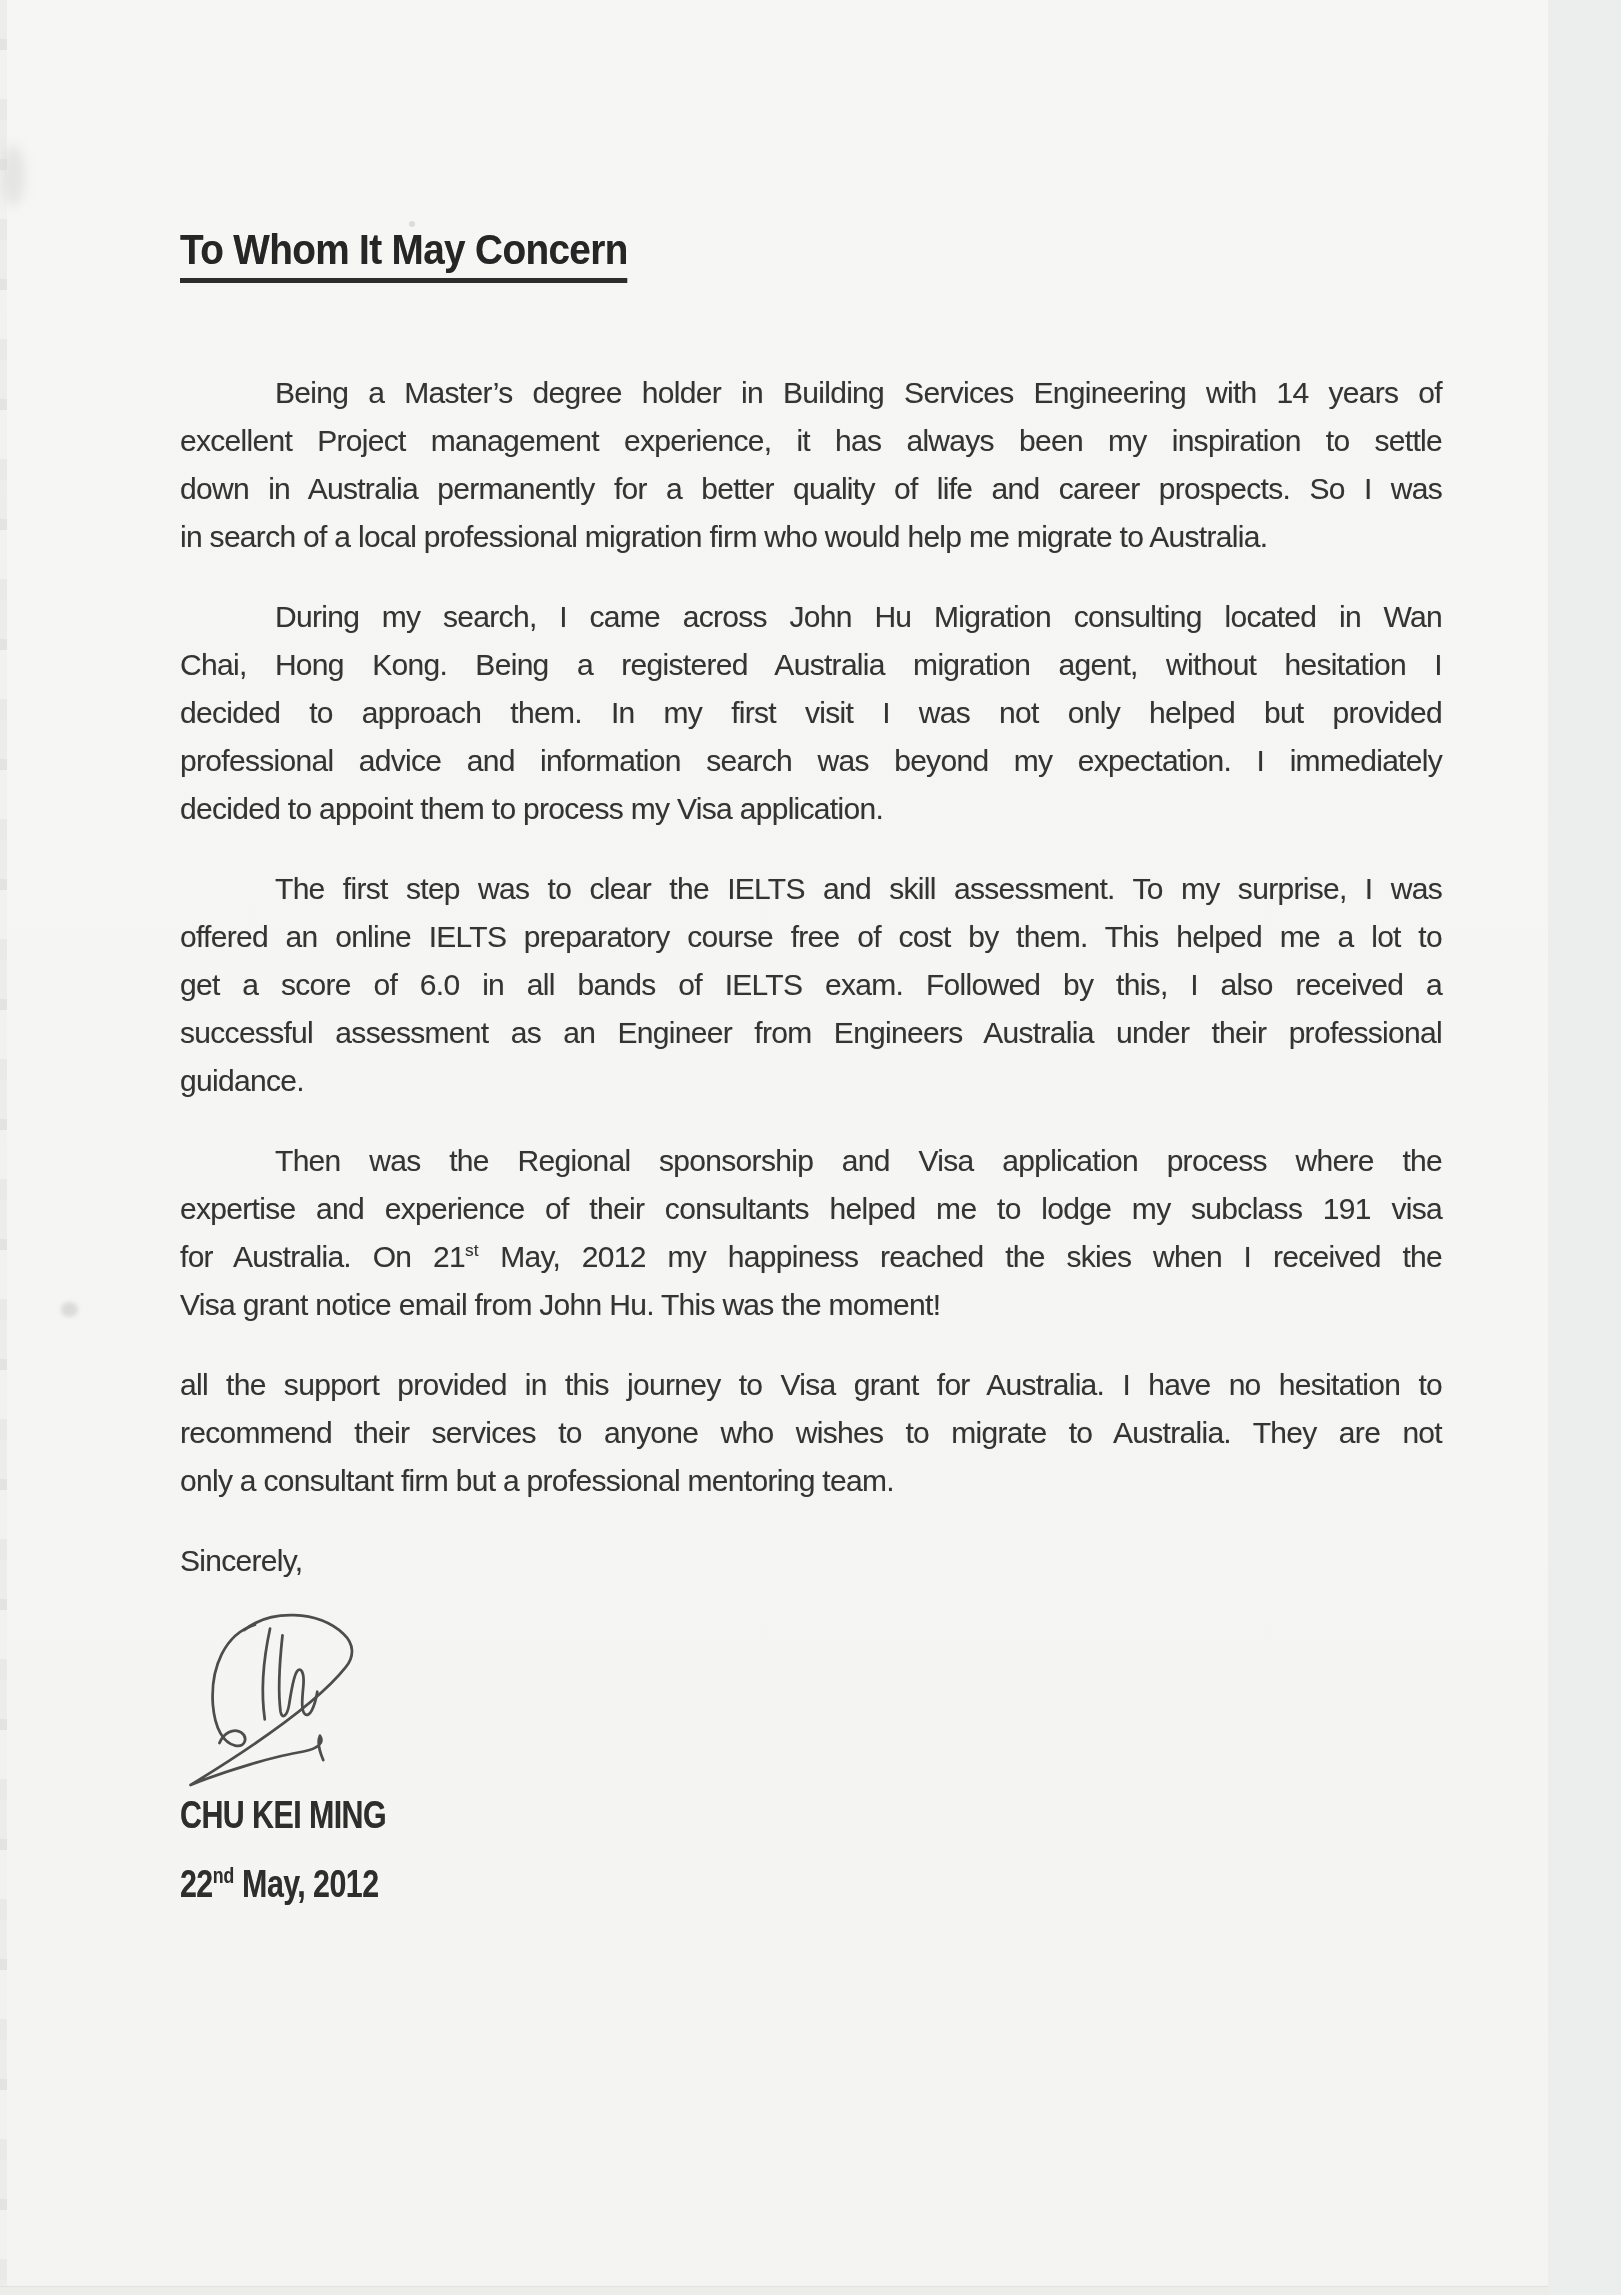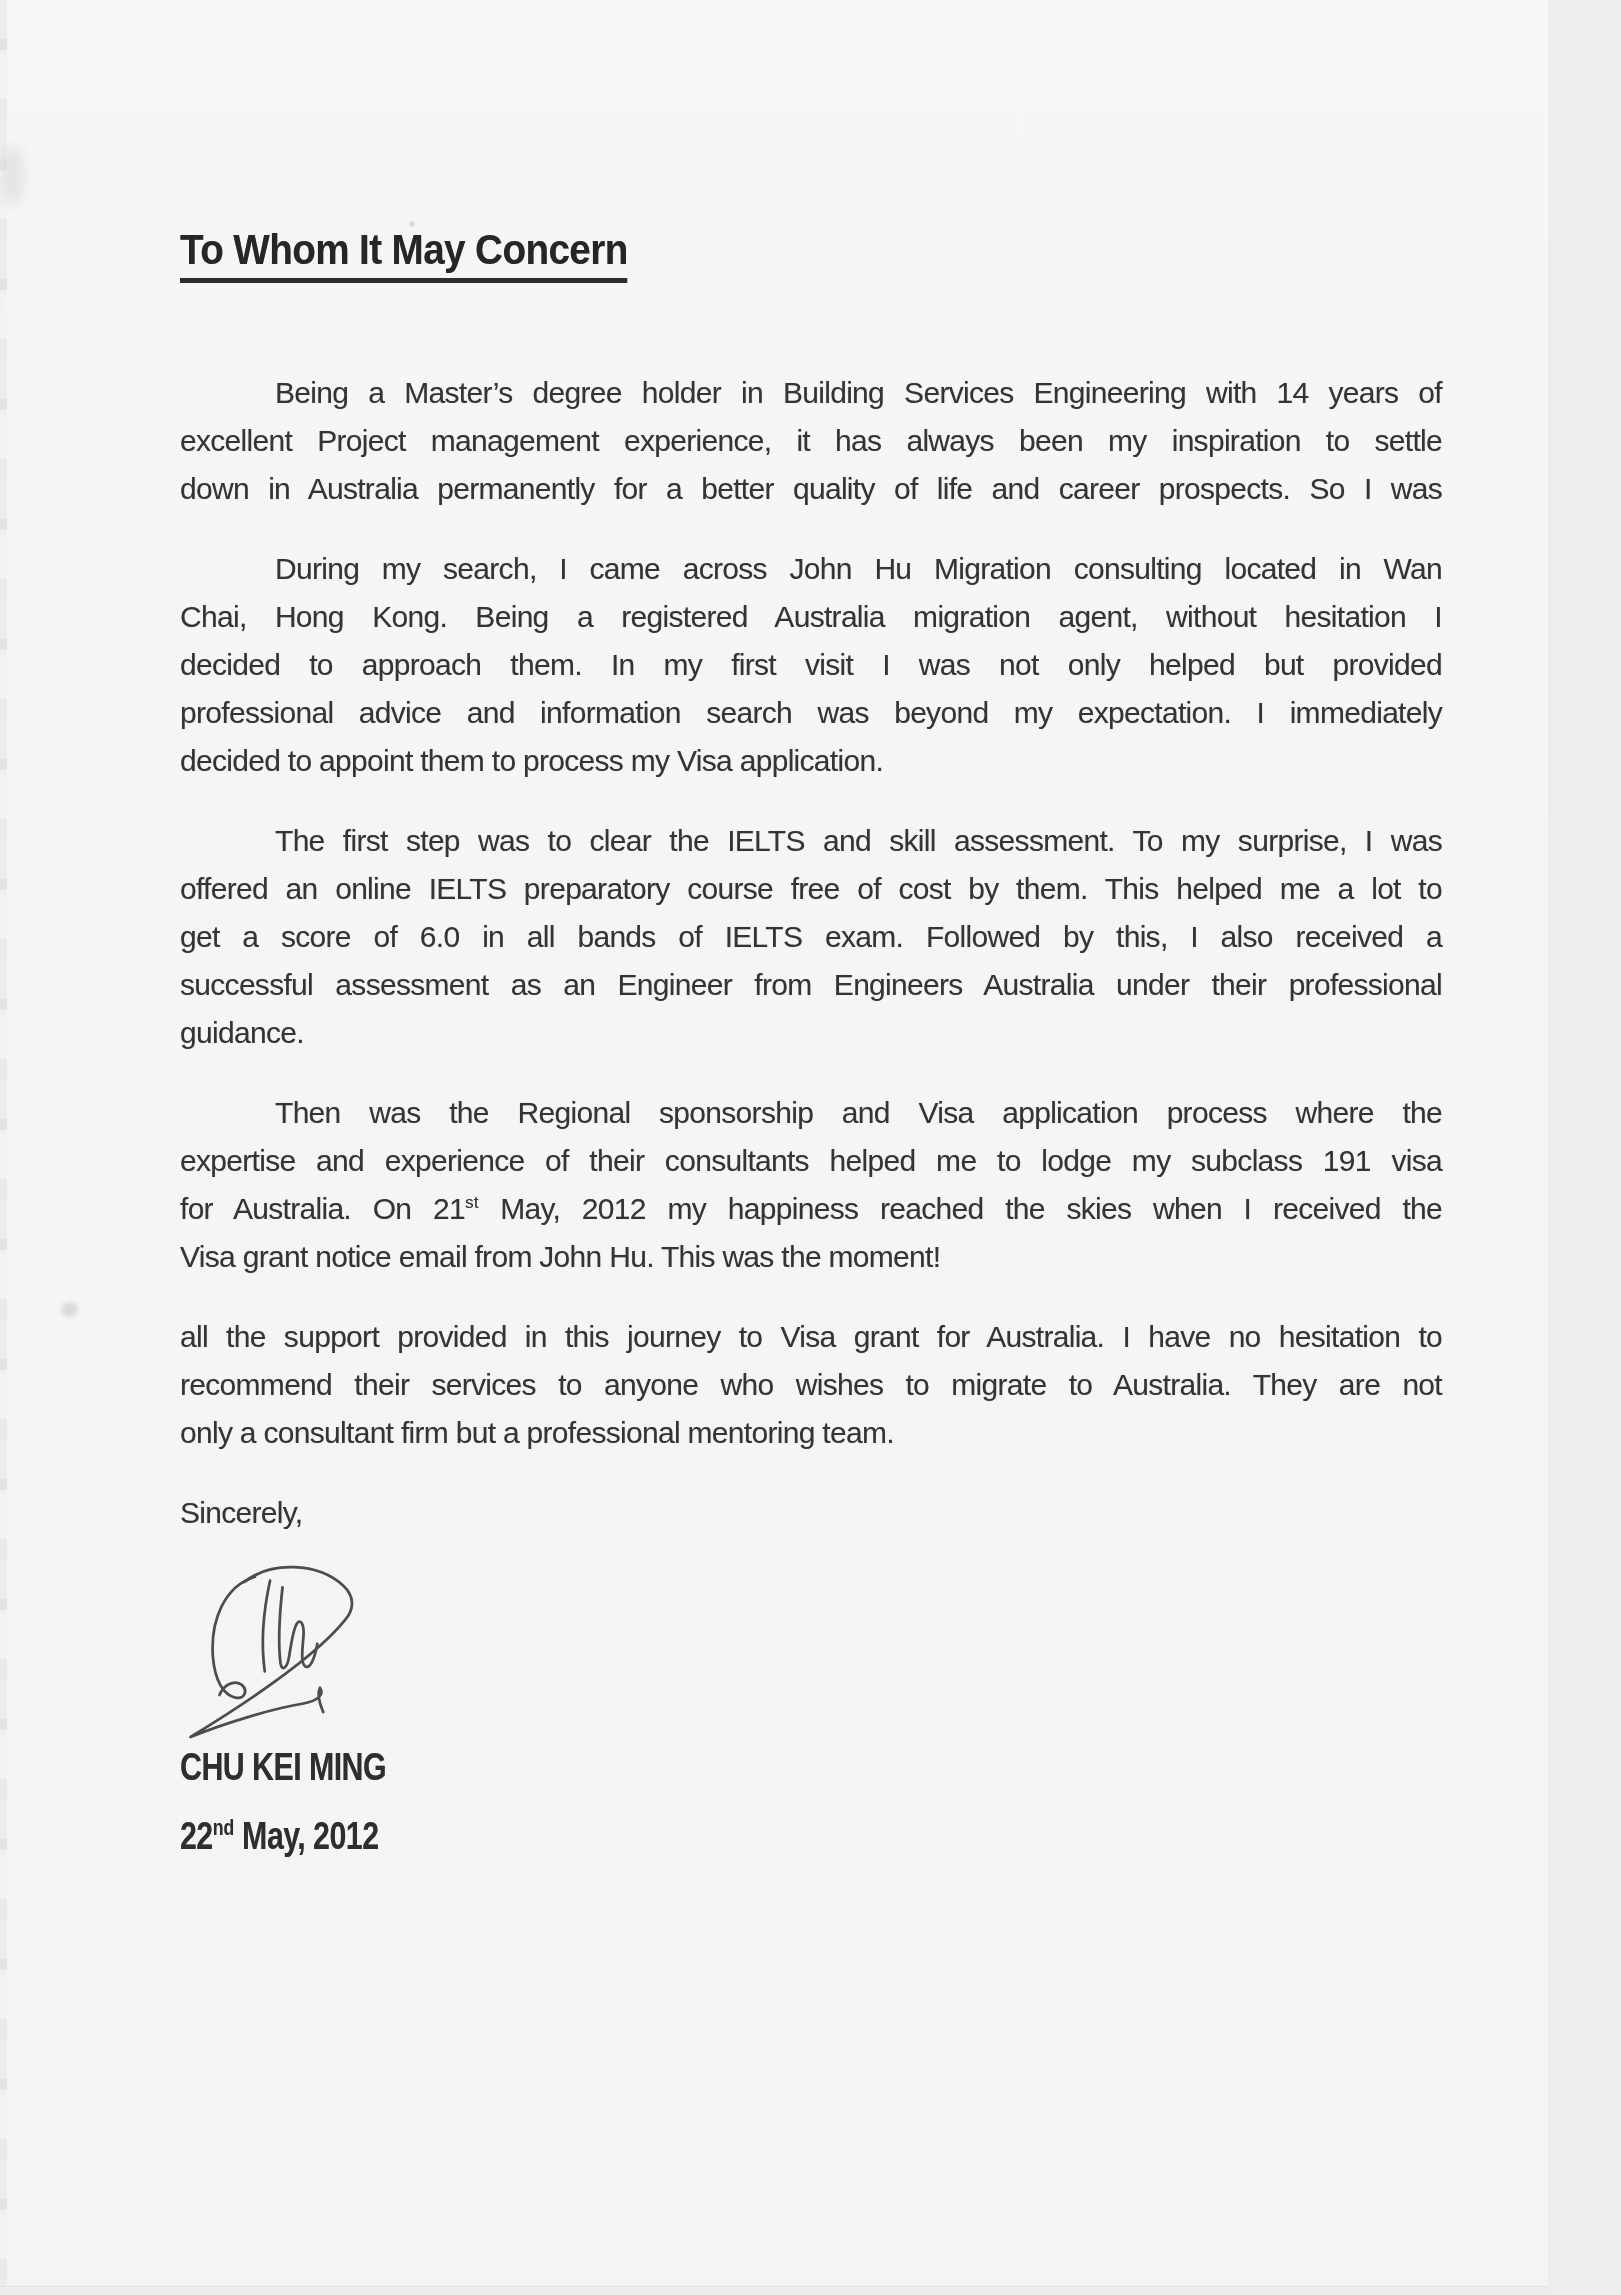--- a/index.html
+++ b/index.html
@@ -77,20 +77,21 @@
 
   <div class="content">
 
     <h1 class="doc-title">To Whom It May Concern</h1>
 
     <div class="paragraphs">
         <div class="para">
           <div class="line first">Being a Master’s degree holder in Building Services Engineering with 14 years of</div>
           <div class="line">excellent Project management experience, it has always been my inspiration to settle</div>
           <div class="line">down in Australia permanently for a better quality of life and career prospects. So I was</div>
+          <div class="line last">in search of a local professional migration firm who would help me migrate to Australia.</div>
         </div>
         <div class="para">
           <div class="line first">During my search, I came across John Hu Migration consulting located in Wan</div>
           <div class="line">Chai, Hong Kong. Being a registered Australia migration agent, without hesitation I</div>
           <div class="line">decided to approach them. In my first visit I was not only helped but provided</div>
           <div class="line">professional advice and information search was beyond my expectation. I immediately</div>
           <div class="line last">decided to appoint them to process my Visa application.</div>
         </div>
         <div class="para">
           <div class="line first">The first step was to clear the IELTS and skill assessment. To my surprise, I was</div>

